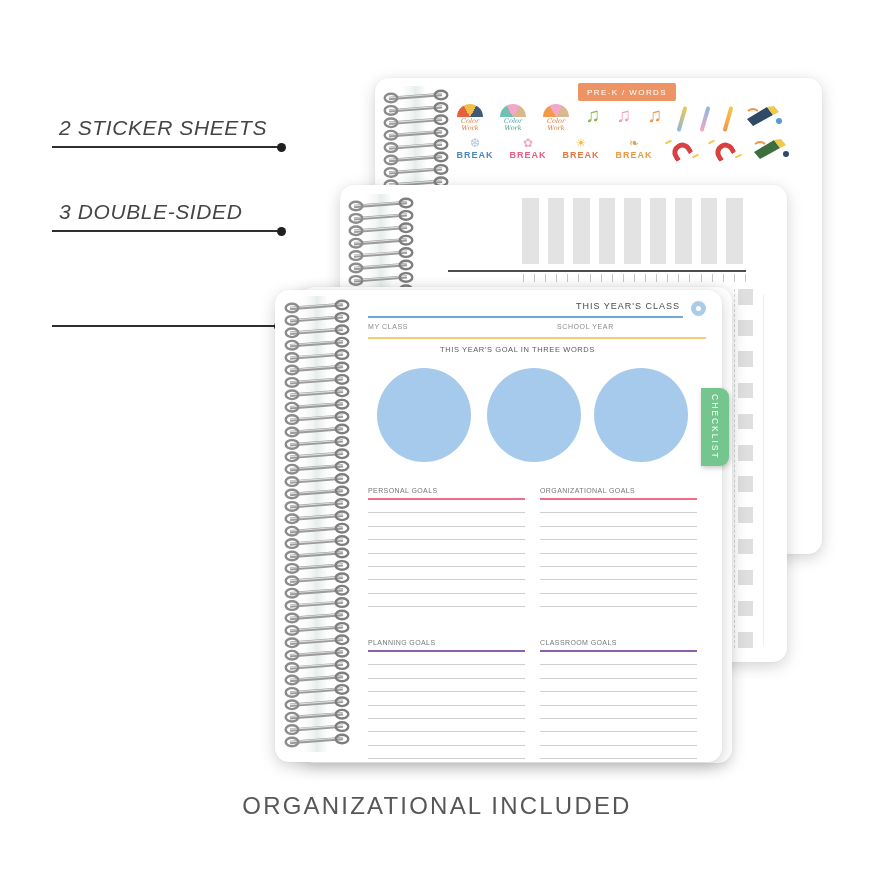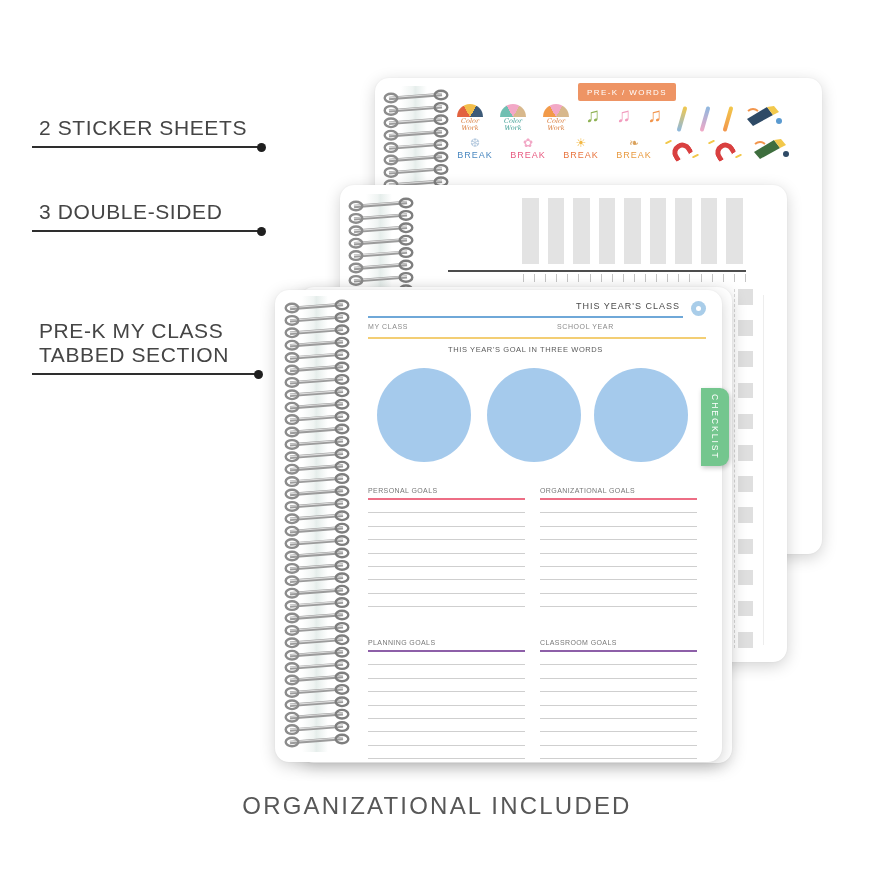--- a/index.html
+++ b/index.html
@@ -1,20 +1,20 @@
 <!DOCTYPE html>
 <html><head>
 <meta charset="utf-8">
 <style>
   * { margin:0; padding:0; box-sizing:border-box; }
   body { background:#fff; font-family:"Liberation Sans", sans-serif; }
   .canvas { position:relative; width:874px; height:874px; background:#fff; overflow:hidden; margin:0 auto; }
 
   
-  .annotation { position:absolute; left:32px; width:240px; }
+  .annotation { position:absolute; left:52px; width:240px;font-style:italic; }
   .ann-text { padding-left:7px; font-size:21px; line-height:24px; letter-spacing:0.6px; color:#454545; }
   .ann-line { position:relative; margin-top:6px; height:2px; background:#2e2e2e; width:226px; }
   .ann-dot { position:absolute; right:-8px; top:-3.5px; width:9px; height:9px; border-radius:50%; background:#1f1f1f; }
 
   
   .page { position:absolute; background:#fff; border-radius:14px;
           box-shadow:0 4px 16px rgba(0,0,0,.18), 0 0 2px rgba(0,0,0,.06); }
   .back-page   { left:375px; top:78px;  width:447px; height:476px; z-index:10; }
   .mid-page    { left:340px; top:185px; width:447px; height:477px; z-index:20; }
   .divider-page{ left:300px; top:287px; width:432px; height:476px; z-index:25; }
@@ -31,21 +31,21 @@
   .srow { display:flex; align-items:flex-start; gap:9px; margin-bottom:3px; }
   .srow2 { margin-top:2px; }
   .st { flex:none; }
   .st-fan { width:34px; text-align:center; }
   .fan-arc { width:26px; height:13px; border-radius:13px 13px 0 0; margin:0 auto; }
   .fan-label { font-family:"DejaVu Serif", serif; font-style:italic; font-size:6.5px; line-height:7px; width:26px; margin:1px auto 0; }
   .st-note { font-size:20px; line-height:22px; width:22px; text-align:center; }
   .st-stick { width:4px; height:26px; border-radius:2px; transform:rotate(16deg); margin:2px 5px 0; }
   .st-break { width:44px; text-align:center; }
   .break-icon { font-size:12px; line-height:13px; }
-  .break-label { font-size:9px; font-weight:400; letter-spacing:1px; line-height:10px; }
+  .break-label { font-size:9px; font-weight:700; letter-spacing:1px; line-height:10px; }
   .magnet-wrap { position:relative; width:34px; height:28px; }
   .magnet { position:absolute; left:6px; top:6px; width:20px; height:15px; border:5px solid; border-bottom:none;
             border-radius:10px 10px 2px 2px; transform:rotate(-32deg); }
   .spark { position:absolute; width:7px; height:2px; border-radius:1px; }
   .spark.s1 { left:0; top:4px; transform:rotate(-25deg); }
   .spark.s2 { right:0; top:18px; transform:rotate(-25deg); }
   .st-script { font-family:"DejaVu Serif", serif; font-style:italic; font-weight:700; font-size:11px; line-height:14px; }
   .st-pencil { width:40px; height:5px; border-radius:3px; margin-top:5px; }
   .st-tally { display:flex; gap:2px; margin-top:3px; }
   .st-tally i { width:2px; height:9px; border-radius:1px; display:block; transform:rotate(6deg); }
@@ -68,21 +68,21 @@
 
   
   .gp-title { position:absolute; right:42px; top:11px; font-size:9px; letter-spacing:1px; color:#4a4a4a; font-weight:500; }
   .gp-badge { position:absolute; right:16px; top:11px; width:15px; height:15px; border-radius:50%;
               display:flex; align-items:center; justify-content:center; }
   .gp-badge-dot { width:5px; height:5px; border-radius:50%; background:#fff; }
   .gp-blueline { position:absolute; left:93px; right:39px; top:26px; height:2px; }
   .gp-field { position:absolute; top:33px; font-size:7px; letter-spacing:.6px; color:#8a8a8a; }
   .gp-field1 { left:93px; } .gp-field2 { left:282px; }
   .gp-yellowline { position:absolute; left:93px; right:16px; top:47px; height:2px; }
-  .gp-subtitle { position:absolute; left:85px; width:331px; top:55px; text-align:center;
+  .gp-subtitle { position:absolute; left:77px; width:331px; top:55px; text-align:center;
                  font-size:7.5px; letter-spacing:.6px; color:#5a5a5a; }
   .gp-circle { position:absolute; top:78px; width:94px; height:94px; border-radius:50%; }
   .section { position:absolute; width:157px; }
   .s-label { font-size:7px; line-height:9px; letter-spacing:.4px; color:#777; margin-bottom:3px; font-weight:500; }
   .s-underline { height:2px; }
   .rule { height:13.4px; border-bottom:1px solid #cfcfcf; }
 
   
   .footer { position:absolute; left:0; top:792px; width:100%; text-align:center;
             font-size:24px; letter-spacing:2.2px; color:#575757; }
@@ -104,24 +104,20 @@
   <div class="annotation" style="top:200px">
     <div class="ann-text">
       <div>3 DOUBLE-SIDED</div>
     </div>
     <div class="ann-line">
         <span class="ann-dot"></span>
       </div>
   </div>
 
   <div class="annotation" style="top:319px">
-    <div class="ann-text">
-      <div>PRE-K MY CLASS</div>
-      <div>TABBED SECTION</div>
-    </div>
     <div class="ann-line" style="width:223px">
         <span class="ann-dot"></span>
       </div>
   </div>
 
   <div class="page back-page">
     <div class="spine-shade" style="left:26px;top:8px;width:26px;height:462px"></div>
     <svg class="spiral" style="left:6px;top:8px" width="70" height="462" viewBox="0 0 70 462">
         <line x1="8" y1="12.5" x2="61" y2="8.5" stroke="#9b9b9b" stroke-width="3.4"></line>
         <line x1="8" y1="11.8" x2="61" y2="7.8" stroke="#dcdcdc" stroke-width="1.1"></line>

